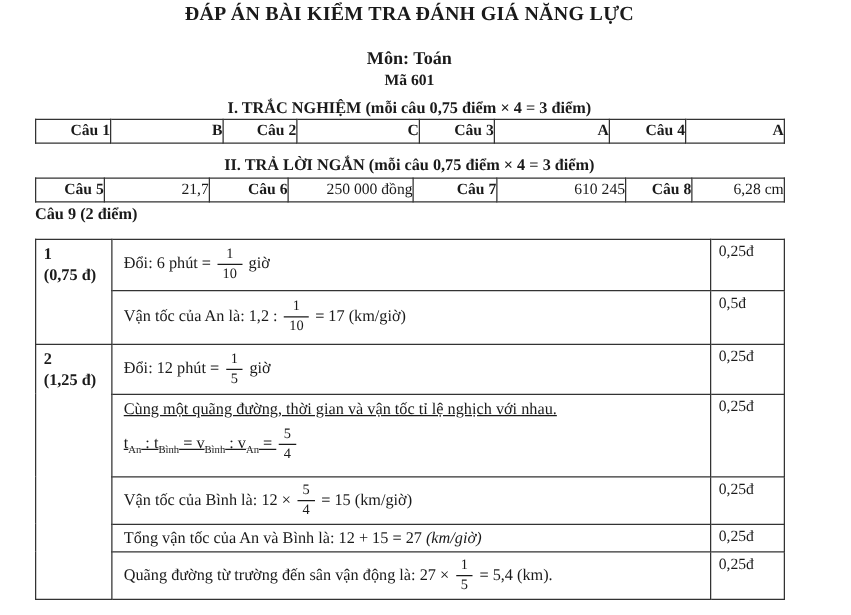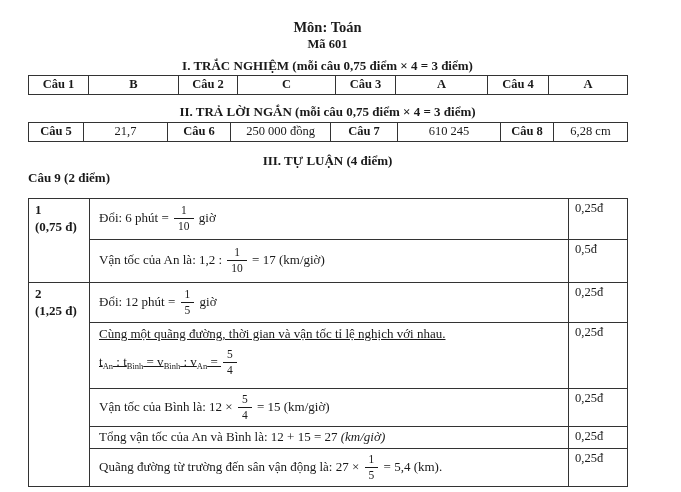--- a/index.html
+++ b/index.html
@@ -25,21 +25,21 @@
   .sec-heading { font-size:13px; font-weight:bold; text-align:center; }
   .h1 { margin-top:5px;  margin-bottom:1px; }
   .h2 { margin-top:9px;  margin-bottom:2px; }
   .h3 { margin-top:11px; }
   .q-heading { font-size:13px; font-weight:bold; margin-top:1px; margin-bottom:12px; }
 
   
   table { border-collapse:collapse; table-layout:fixed; width:599px; }
   td { border:1px solid #333; padding:0; }
 
-  .kv-table td { height:19px; text-align:center; font-size:12.5px; vertical-align:middle; }
+  .kv-table td { height:19px; text-align:right; font-size:12.5px; vertical-align:middle; }
   .kv-table td.k { font-weight:bold; }
   .kv-table.mc td.v { font-weight:bold; }
 
   
   .essay-table td { font-size:13px; }
   .essay-table td.part {
     vertical-align:top; font-weight:bold; font-size:13px;
     padding:2px 2px 0 6px; line-height:1.35;
   }
   .essay-table td.work { vertical-align:middle; padding:1px 4px 1px 9px; }
@@ -60,20 +60,21 @@
   sub { font-size:8.5px; }
   .it { font-style:italic; }
 </style>
 </head>
 <body>
 
 <div class="page">
   <div class="content">
 
     <div class="header">
+      <div class="title">ĐÁP ÁN BÀI KIỂM TRA ĐÁNH GIÁ NĂNG LỰC</div>
       <div class="subject">Môn: Toán</div>
       <div class="code">Mã 601</div>
     </div>
 
     <div class="sec-heading h1">I. TRẮC NGHIỆM (mỗi câu 0,75 điểm × 4 = 3 điểm)</div>
 
     <table class="kv-table mc">
       <colgroup>
         <col style="width:60px">
           <col style="width:90px">
@@ -118,21 +119,20 @@
         <td class="k">Câu 6</td>
         <td class="v">250 000 đồng</td>
         <td class="k">Câu 7</td>
         <td class="v">610 245</td>
         <td class="k">Câu 8</td>
         <td class="v">6,28 cm</td>
       </tr>
     </tbody>
       </table>
 
-    <div class="sec-heading h3">III. TỰ LUẬN (4 điểm)</div>
     <div class="q-heading">Câu 9 (2 điểm)</div>
 
     <table class="essay-table">
       <colgroup>
         <col style="width:61px">
           <col style="width:479px">
           <col style="width:59px">
       </colgroup>
 
       <tbody>

